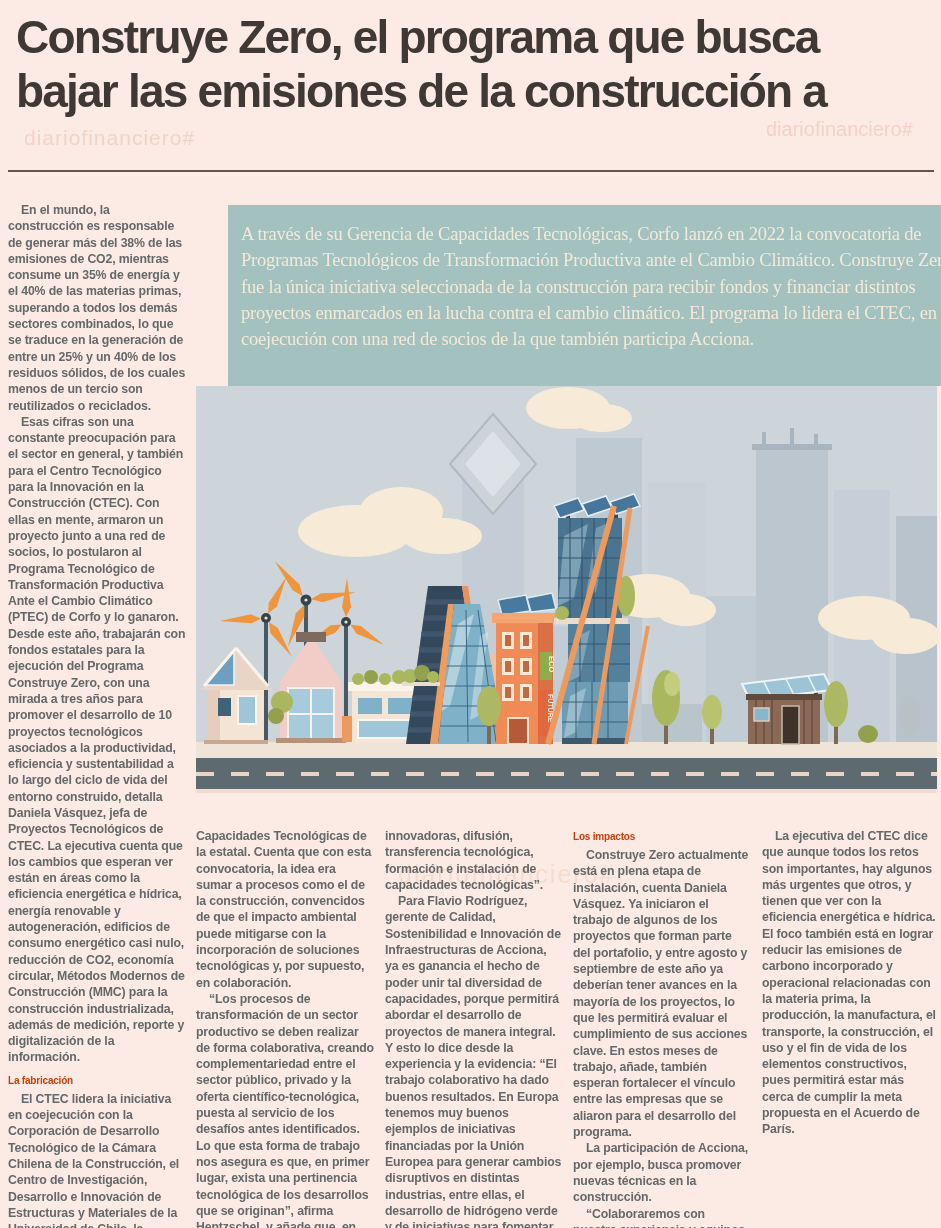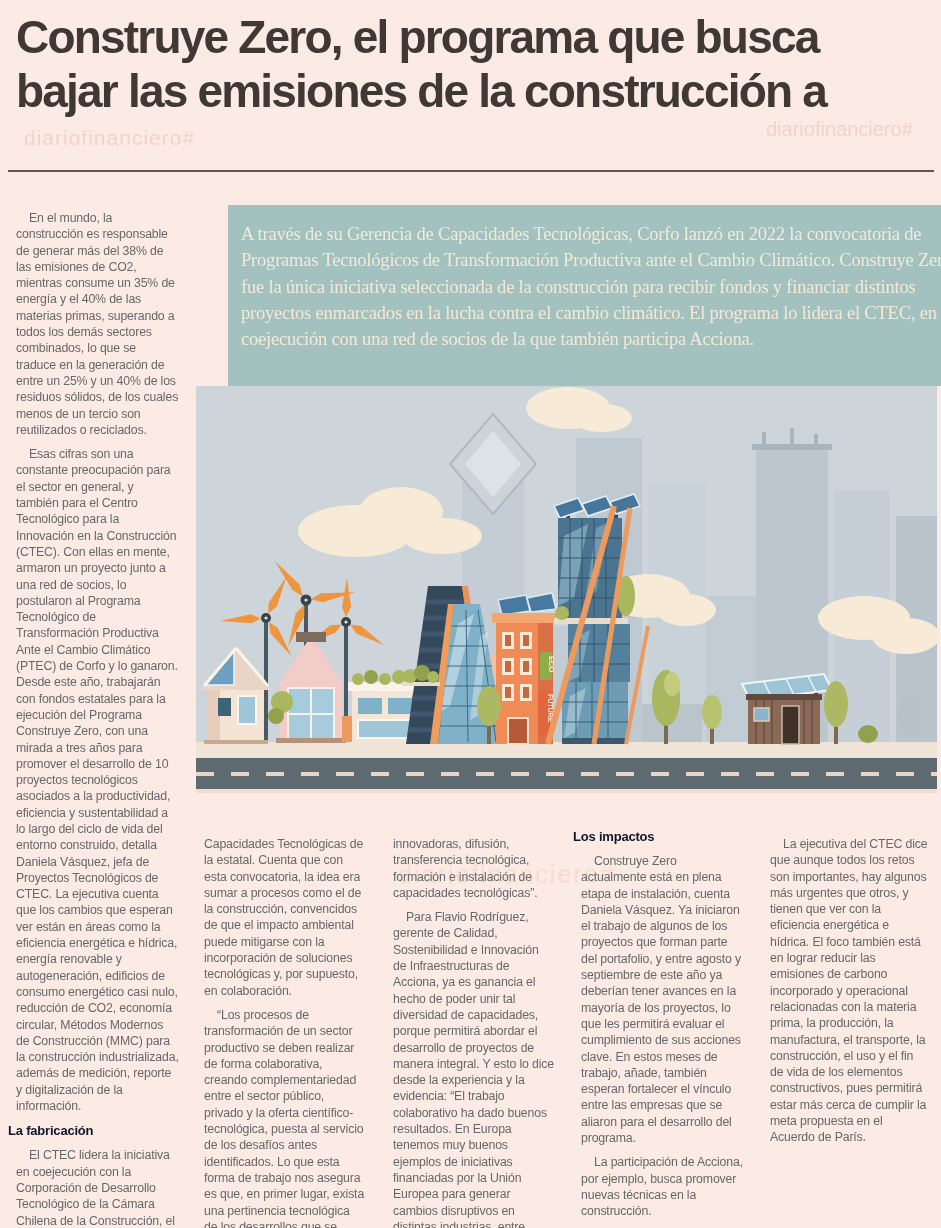--- a/index.html
+++ b/index.html
@@ -10,28 +10,28 @@
         font-family:"Liberation Sans",sans-serif;font-weight:700;
         font-size:46px;line-height:54px;letter-spacing:-1.8px;color:#3f3835;}
   .watermark{position:absolute;pointer-events:none;white-space:nowrap;
         font-family:"Liberation Sans",sans-serif;}
   .wm-headline{left:24px;top:126px;font-size:21px;color:#f2d3c7;z-index:1;letter-spacing:1px;}
   .wm-topright{left:766px;top:118px;font-size:20px;color:#f4d2c5;z-index:1;}
   .wm-mid{left:398px;top:860px;font-size:25px;color:#f7dbce;letter-spacing:2px;}
   .rule{position:absolute;left:8px;top:170px;width:926px;border-top:2px solid #5f5551;}
   .col{position:absolute;top:828px;width:178px;font-size:12.3px;line-height:16.3px;
         letter-spacing:-0.15px;text-align:left;}
-  .col p{margin:8px;}
+  .col p{margin:0;font-weight:bold;}
   .col p.indent{text-indent:13px;}
   .col1{left:8px;top:202px;width:179px;}
   .col2{left:196px;}
   .col3{left:385px;width:178px;}
   .col4{left:573px;width:178px;}
   .col5{left:762px;width:175px;}
-  .col h3{margin:6px 0 2px;font-size:13px;line-height:17px;color:#0f172a;
+  .col h3{margin:6px 0 2px;font-size:10px;line-height:17px;color:#c2410c;
         font-weight:700;letter-spacing:-0.2px;}
   .col4 h3{margin-top:0;}
   .intro-box{position:absolute;left:196px;top:205px;width:741px;height:181px;
         box-sizing:border-box;background:#a2c1bf;padding:16px 16px 0 13px;margin-left:32px;}
   .intro-box p{margin:0;font-family:"Liberation Serif",serif;font-size:18.5px;
         line-height:26.3px;color:#f3ead9;letter-spacing:-0.2px;}
   .illustration{position:absolute;left:196px;top:386px;width:741px;height:407px;}
 </style>
 </head>
 <body>

